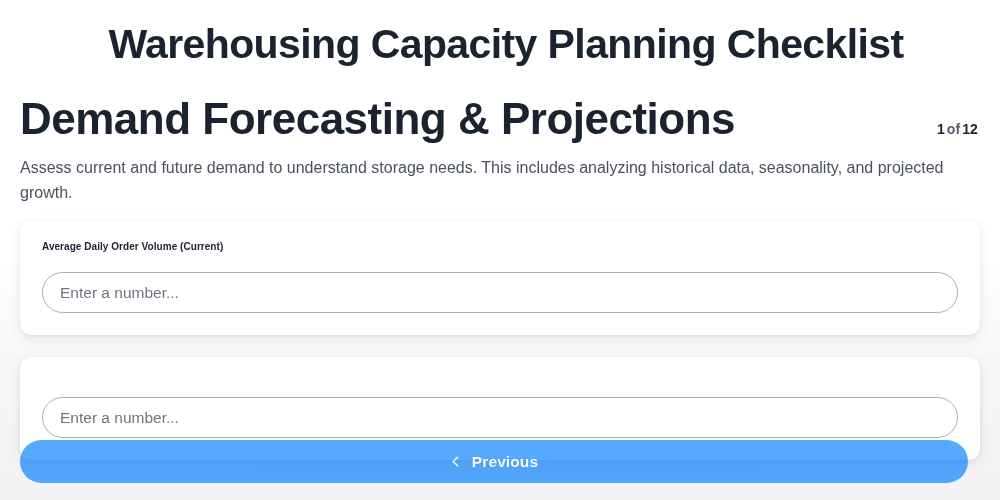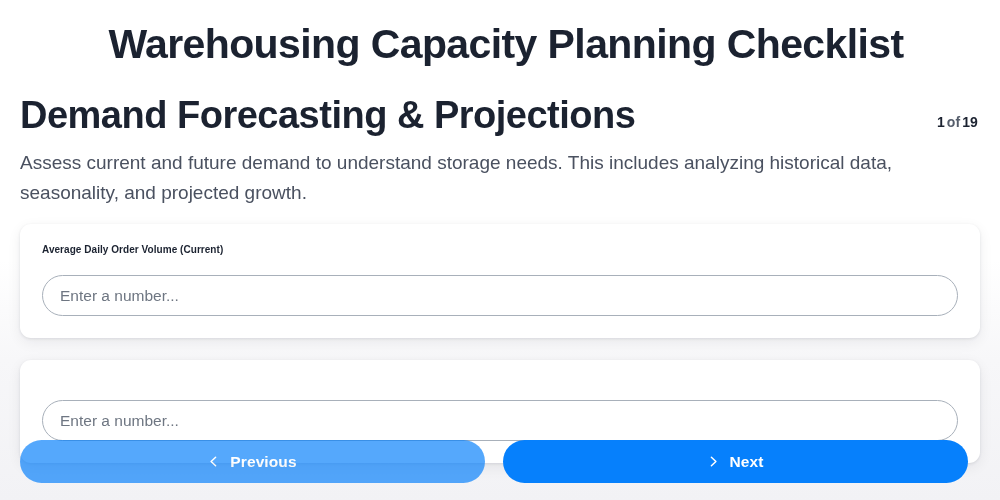--- a/index.html
+++ b/index.html
@@ -39,41 +39,41 @@
   
   .section-head {
     display: flex;
     align-items: flex-end;
     justify-content: space-between;
     padding: 0 22px 0 20px;
     margin-top: 28px;
   }
   .section-title {
     margin: 0;
-    font-size: 38px;
+    font-size: 44px;
     line-height: 1.08;
     font-weight: 700;
     letter-spacing: -0.5px;
     color: #1b2230;
   }
   .step-counter {
     font-size: 14px;
     color: #3c4452;
     white-space: nowrap;
     padding-bottom: 6px;
     letter-spacing: 0.1px;
   }
   .step-counter .num { font-weight: 700; color: #1b2230; }
   .step-counter .of  { font-weight: 700; color: #555d6b; padding: 0 2px; }
 
   
   .section-desc {
     margin: 12px 20px 0 20px;
     max-width: 975px;
-    font-size: 19px;
+    font-size: 16px;
     line-height: 1.58;
     color: #4a5160;
   }
 
   
   .cards {
     margin-top: 16px;
     padding: 0 20px;
   }
   .field-card {
@@ -153,21 +153,21 @@
 </head>
 <body>
 
 <div id="page">
 
   <h1 class="page-title">Warehousing Capacity Planning Checklist</h1>
 
   <div class="section-head">
     <h2 class="section-title">Demand Forecasting &amp; Projections</h2>
     <div class="step-counter">
-      <span class="num">1</span><span class="of">of</span><span class="num">19</span>
+      <span class="num">1</span><span class="of">of</span><span class="num">12</span>
     </div>
   </div>
 
   <p class="section-desc">Assess current and future demand to understand storage needs. This includes analyzing historical data, seasonality, and projected growth.</p>
 
   <div class="cards">
 
     <div class="field-card">
       <div class="field-label">Average Daily Order Volume (Current)</div>
       <input class="field-input" type="text" placeholder="Enter a number..." value="" style="">
@@ -182,23 +182,15 @@
   <div class="nav-bar">
     <button class="nav-btn prev">
       <span class="chev">
         <svg viewBox="0 0 11 11" fill="none" xmlns="http://www.w3.org/2000/svg">
           <path d="M7.6 1.2 L3.1 5.5 L7.6 9.8" stroke="#ffffff" stroke-width="1.5" stroke-linecap="round" stroke-linejoin="round"></path>
         </svg>
       </span>
       <span>Previous</span>
     </button>
 
-    <button class="nav-btn next">
-      <span class="chev">
-        <svg viewBox="0 0 11 11" fill="none" xmlns="http://www.w3.org/2000/svg">
-          <path d="M3.4 1.2 L7.9 5.5 L3.4 9.8" stroke="#ffffff" stroke-width="1.5" stroke-linecap="round" stroke-linejoin="round"></path>
-        </svg>
-      </span>
-      <span>Next</span>
-    </button>
   </div>
 
 </div>
 
 </body></html>

